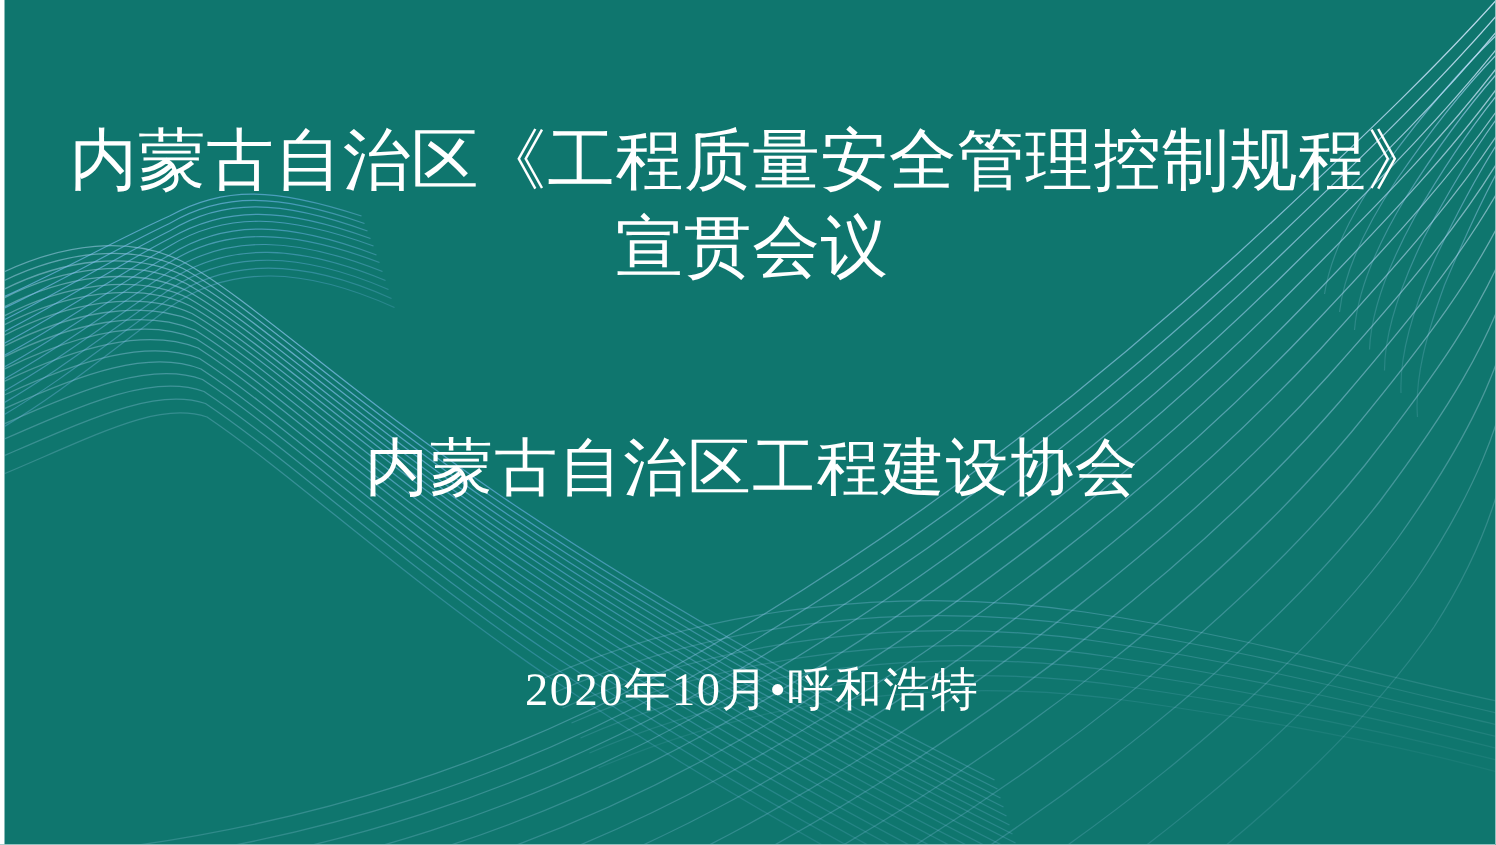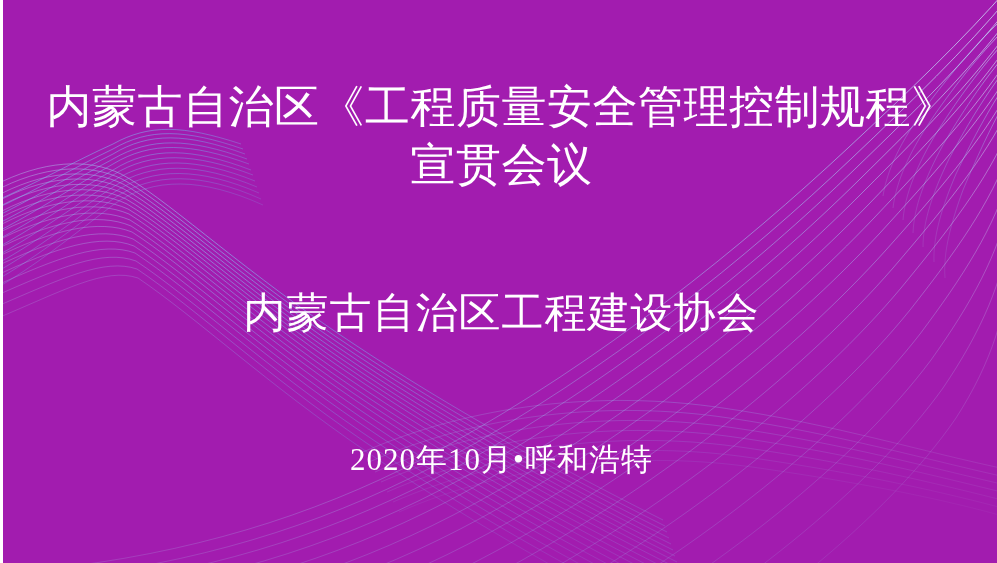--- a/index.html
+++ b/index.html
@@ -6,21 +6,21 @@
   html, body {
     margin: 0;
     padding: 0;
     background: #ffffff;
   }
   #slide {
     position: relative;
     width: 997px;
     height: 563px;
     overflow: hidden;
-    background: #a21caf;
+    background: #0f766e;
     font-family: "Liberation Serif", "DejaVu Serif", serif;
     box-sizing: border-box;
     border-left: 3px solid #ffffff;
   }
   #bg-waves {
     position: absolute;
     left: 0; top: 0;
     width: 997px;
     height: 563px;
     pointer-events: none;

